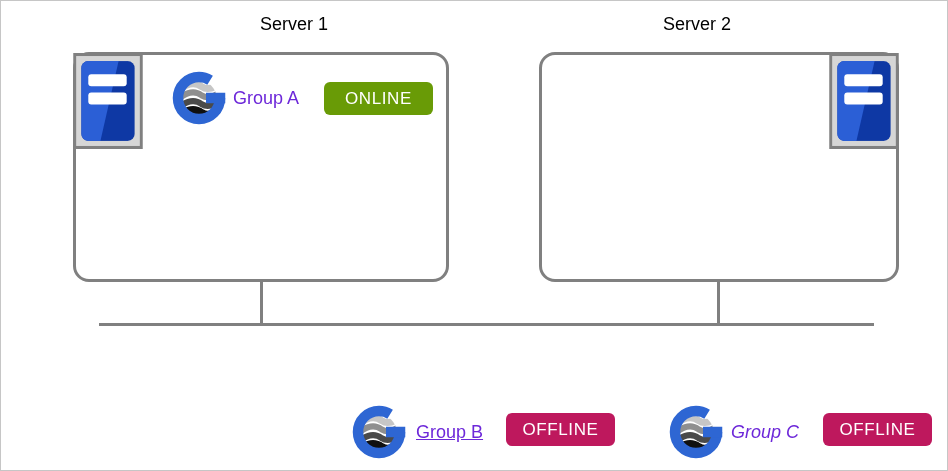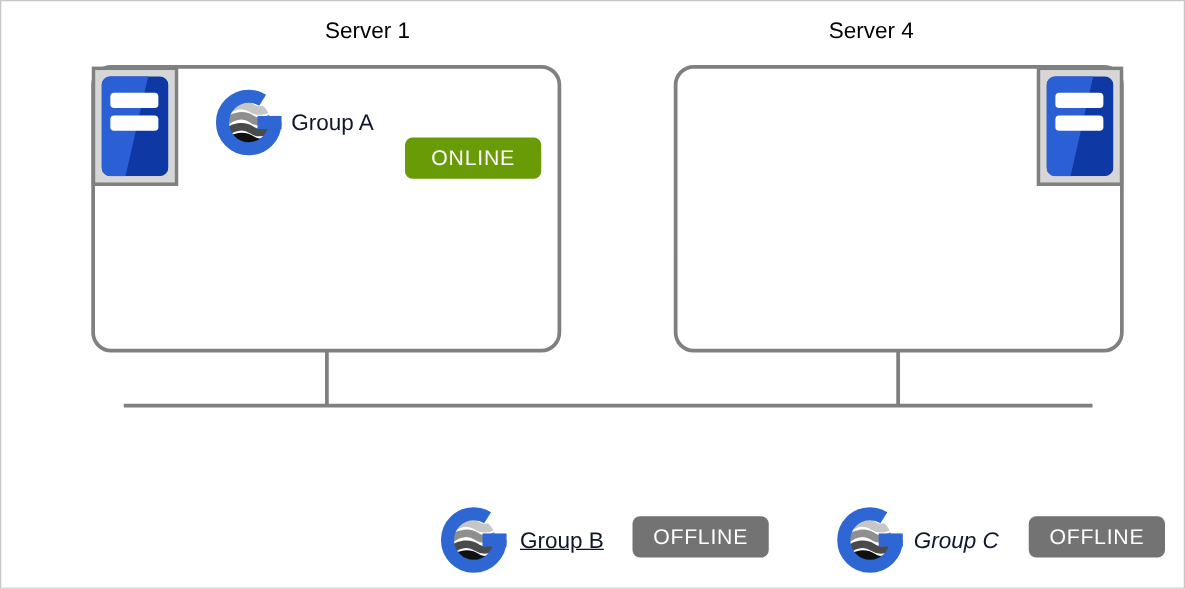--- a/index.html
+++ b/index.html
@@ -18,32 +18,32 @@
     position:absolute;top:51px;height:230px;background:#ffffff;
     border:3px solid #808080;border-radius:16px;box-sizing:border-box;
   }
   .server-box.b1{left:72px;width:376px;}
   .server-box.b2{left:538px;width:360px;}
   .server-icon{position:absolute;top:52px;width:70px;height:96px;}
   .server-icon.i1{left:72px;}
   .server-icon.i2{left:828px;}
   .group-logo{position:absolute;width:56px;height:56px;}
   .group-label{
-    position:absolute;font-size:18px;line-height:22px;color:#0f172a;white-space:nowrap;
+    position:absolute;font-size:18px;line-height:22px;color:#6d28d9;white-space:nowrap;
   }
   .status-badge{
     position:absolute;width:109px;height:33px;border-radius:6px;
     color:#ffffff;font-size:17px;line-height:33px;text-align:center;
     letter-spacing:0.6px;box-sizing:border-box;
   }
   .status-badge.online{background:#699b06;}
-  .status-badge.offline{background:#737373;}
+  .status-badge.offline{background:#be185d;}
   .logo-a{left:170px;top:69px;}
   .label-a{left:232px;top:86px;}
-  .badge-a{left:323px;top:81px;margin-top:28px;}
+  .badge-a{left:323px;top:81px;}
   .logo-b{left:350px;top:403px;}
   .label-b{left:415px;top:420px;text-decoration:underline;}
   .badge-b{left:505px;top:412px;}
   .logo-c{left:667px;top:403px;}
   .label-c{left:730px;top:420px;font-style:italic;}
   .badge-c{left:822px;top:412px;}
   .connector{position:absolute;width:3px;height:44px;top:280px;background:#808080;}
   .connector.c1{left:259px;}
   .connector.c2{left:716px;}
   .bus-line{position:absolute;left:98px;top:322px;width:775px;height:3px;background:#808080;}
@@ -81,21 +81,21 @@
         <circle cx="0" cy="0" r="24" fill="none" stroke="#2e66d3" stroke-width="12" stroke-dasharray="125.7 1000"></circle>
         <rect x="8" y="-6" width="22" height="12" fill="#2e66d3"></rect>
       </g>
     </symbol>
   </defs>
 </svg>
 
 <div class="canvas">
 
   <div class="server-label s1">Server 1</div>
-  <div class="server-label s2">Server 4</div>
+  <div class="server-label s2">Server 2</div>
 
   <div class="server-box b1"></div>
   <div class="server-box b2"></div>
 
   <div class="connector c1"></div>
   <div class="connector c2"></div>
   <div class="bus-line"></div>
 
   <svg class="server-icon i1" viewBox="0 0 69 95">
       <use href="#sym-server-icon"></use>

